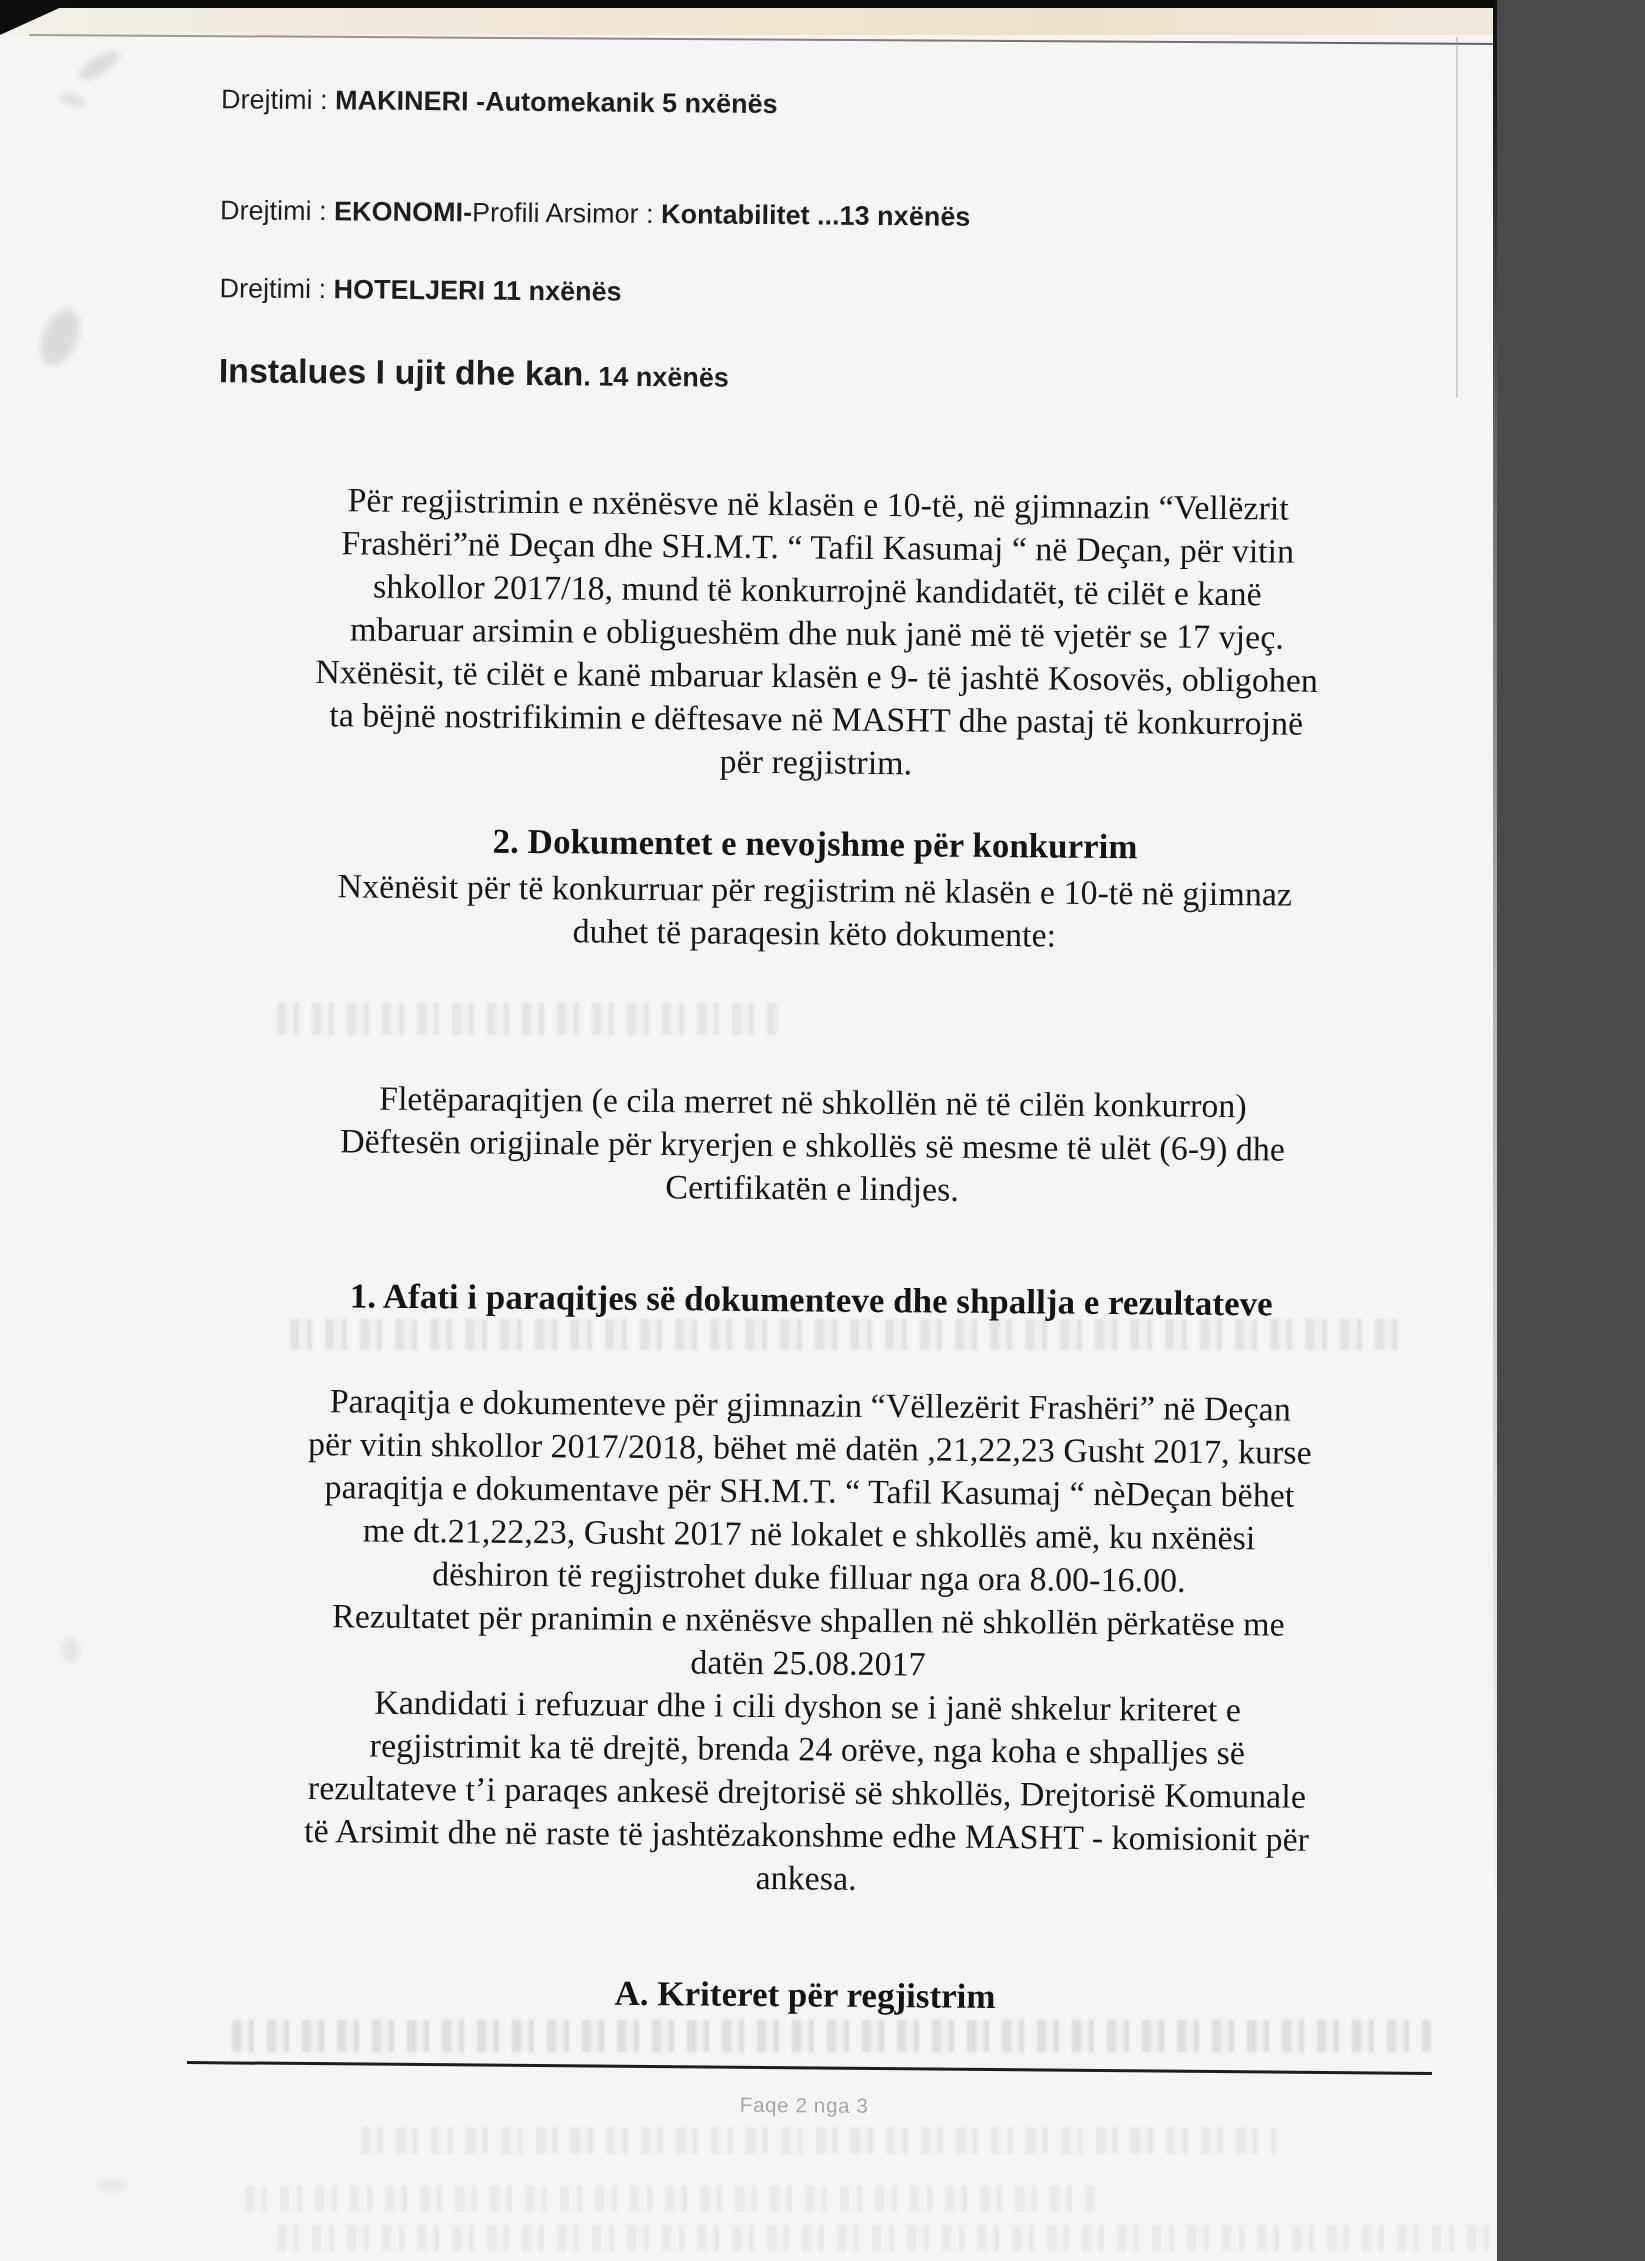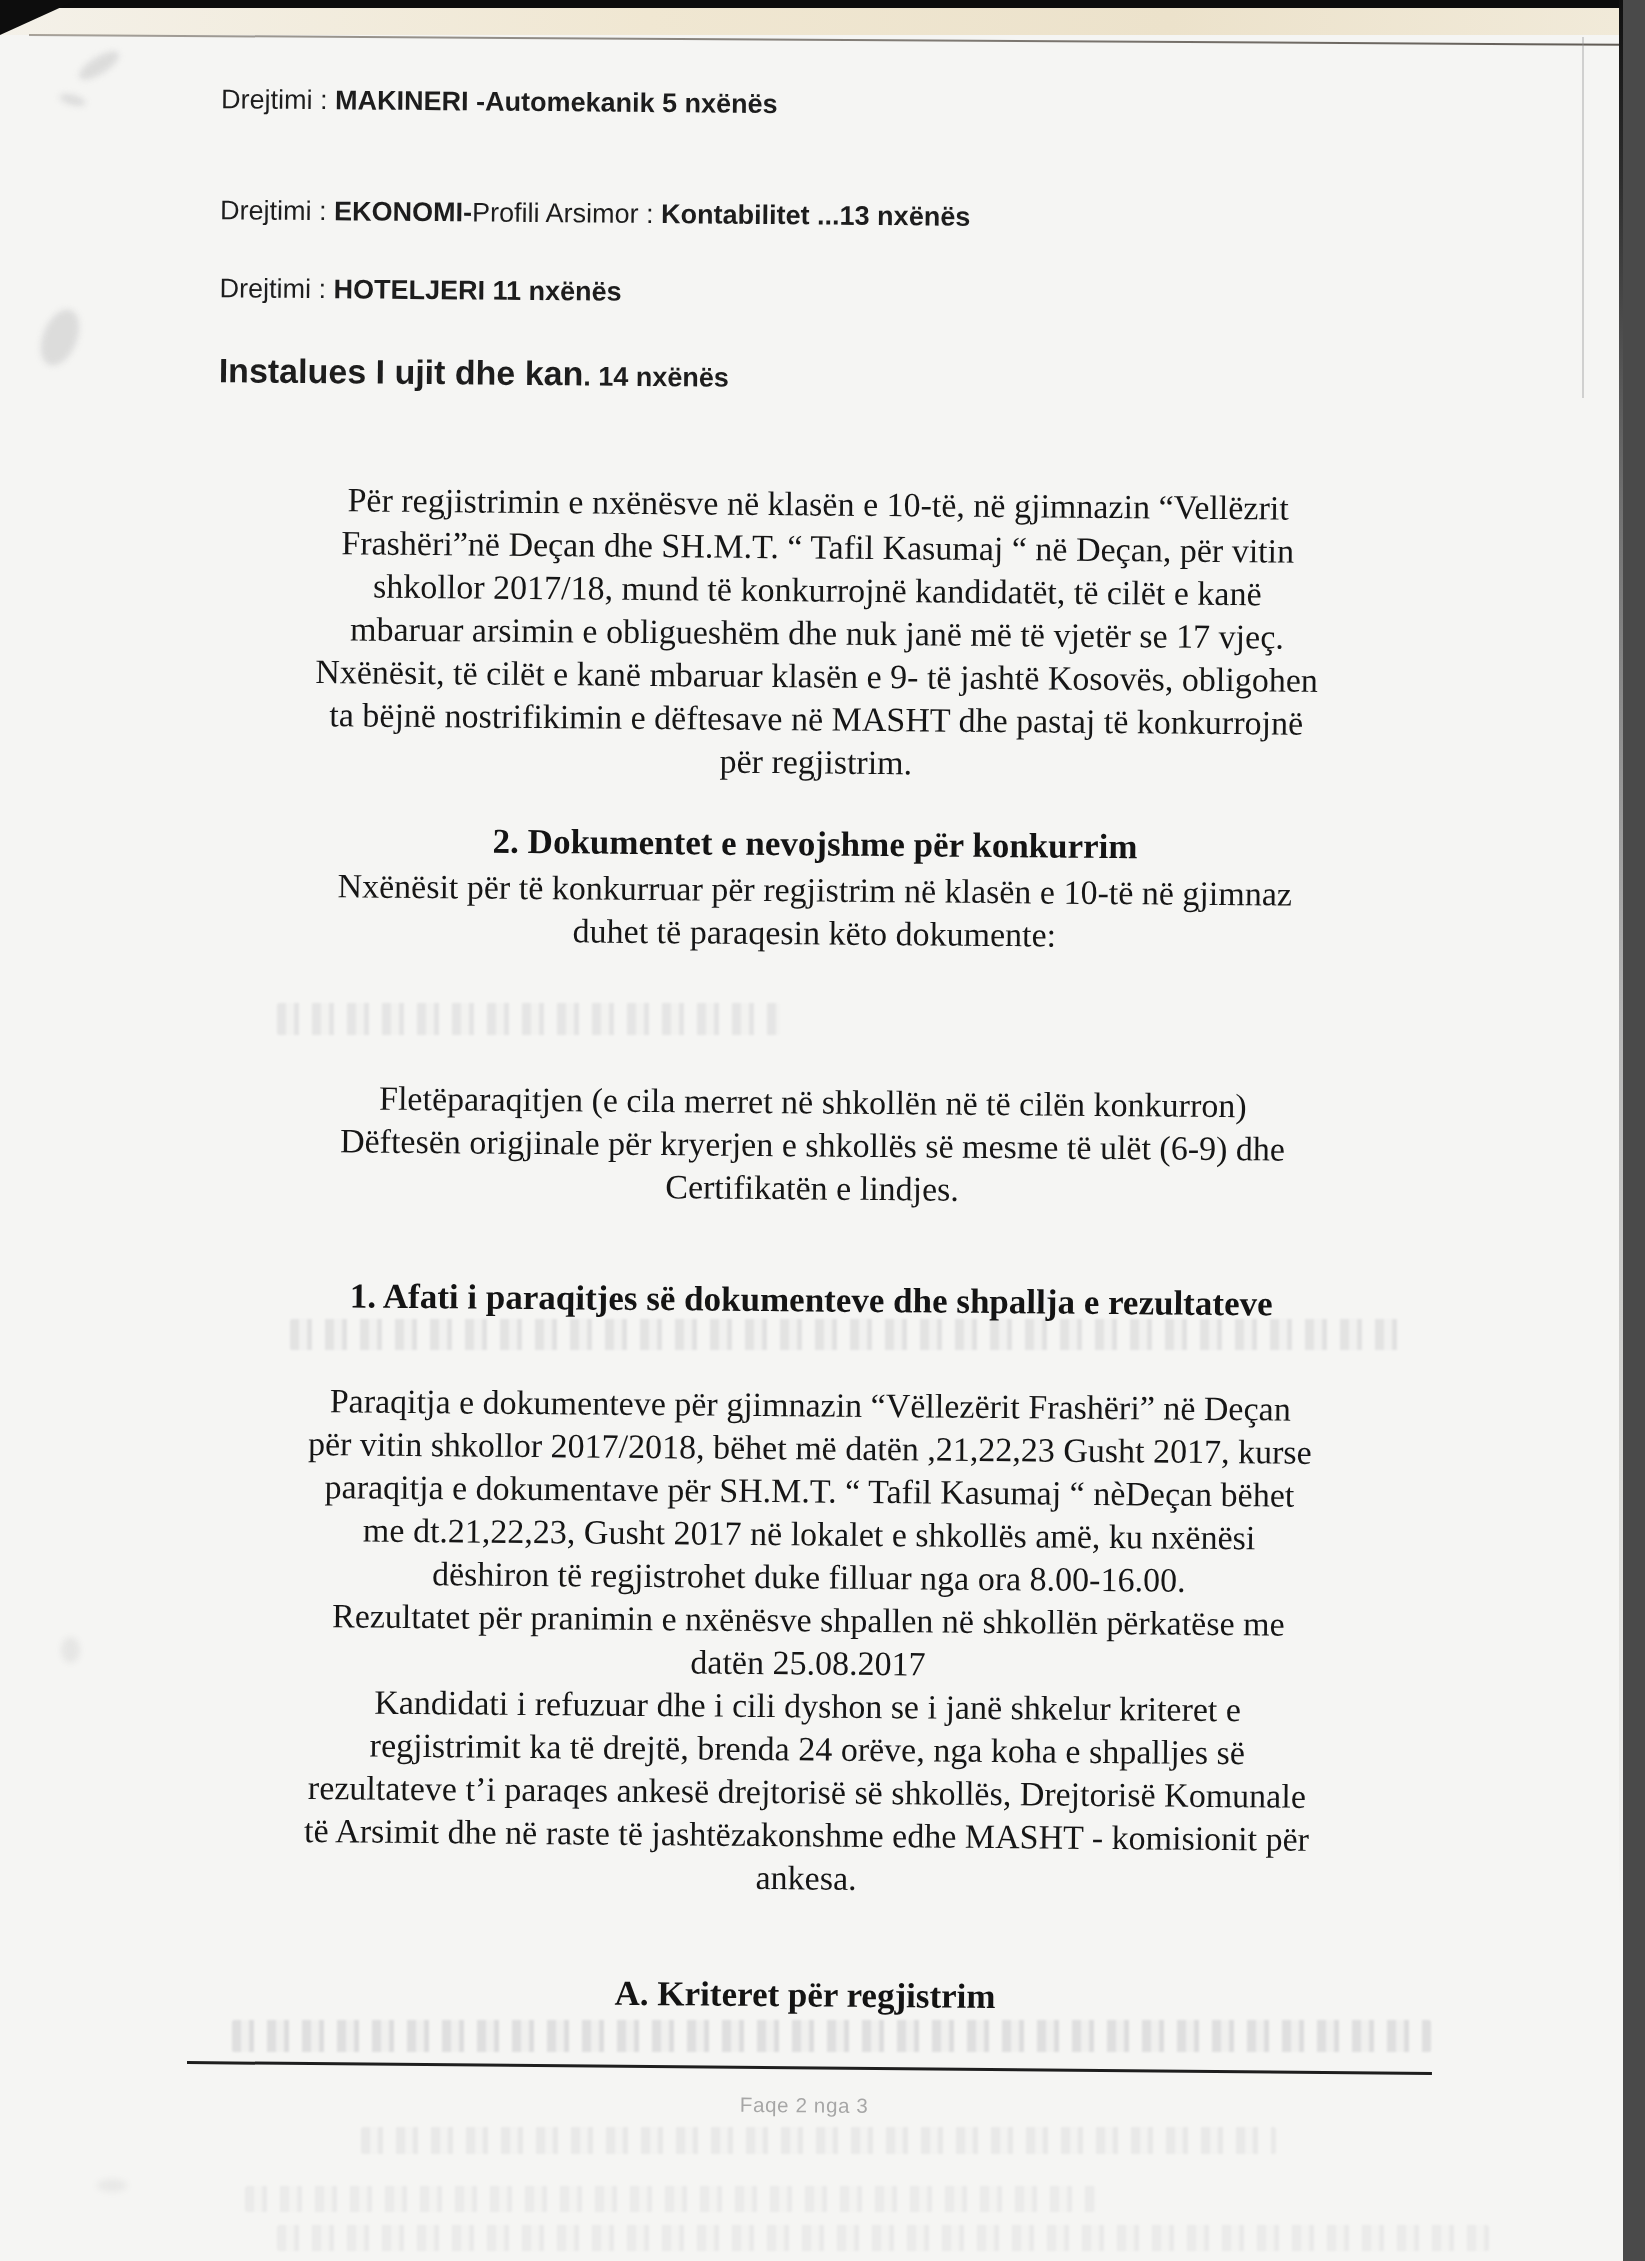--- a/index.html
+++ b/index.html
@@ -1,18 +1,18 @@
 <!DOCTYPE html>
 <html style="font-size:10.3px"><head>
 <meta charset="utf-8">
 <style>
   html,body{margin:0;padding:0;background:#4a4a4a;}
   .page{
     position:relative;
-    width:1623px;height:2261px;
+    width:1497px;height:2261px;
     background:#f5f5f3;
     overflow:hidden;
     font-family:"Liberation Serif","DejaVu Serif",serif;
     color:#1a1a1a;
   }
   
   .top-strip{position:absolute;top:0;left:0;width:100%;height:8.4px;background:#0c0c0c;}
   .top-corner{position:absolute;top:0;left:0;width:0;height:0;
     border-top:35px solid #0d0d0d;border-right:77px solid transparent;}
   .top-cream{position:absolute;top:8.4px;left:0;width:100%;height:27px;

